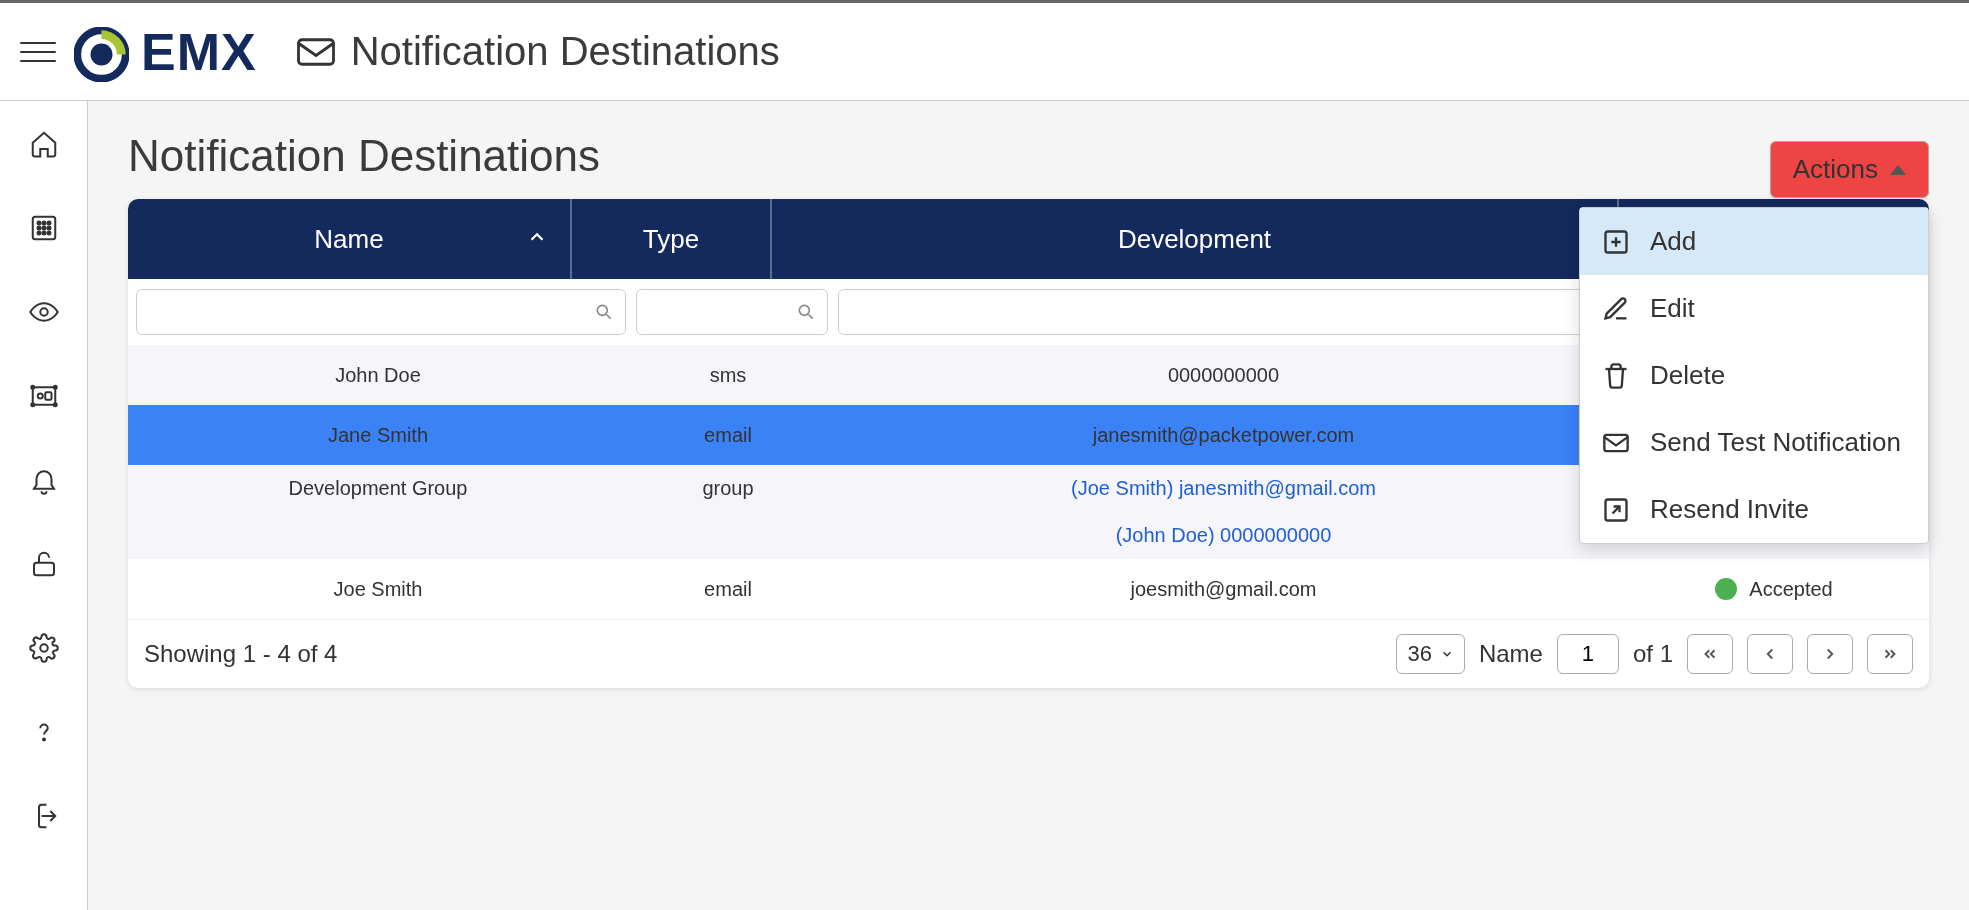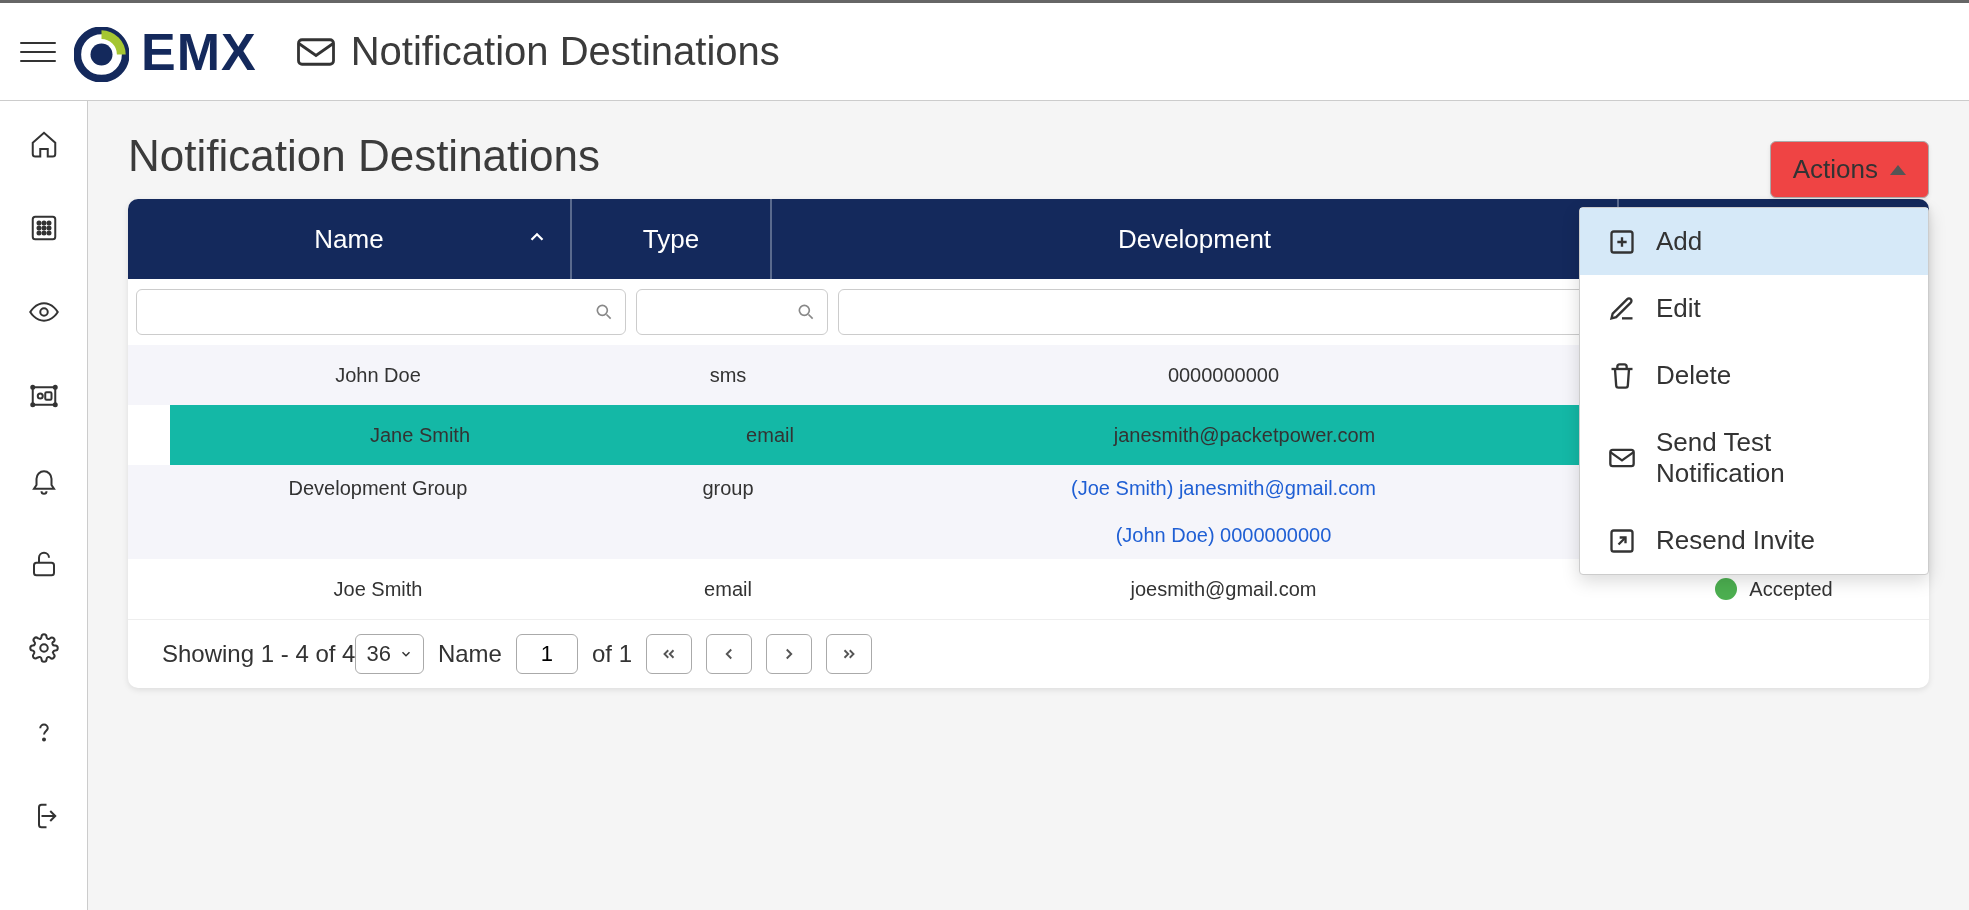--- a/index.html
+++ b/index.html
@@ -67,21 +67,21 @@
   top: 66px;
   width: 350px;
   background: #fff;
   border: 1px solid #ccc;
   border-radius: 4px;
   box-shadow: 0 6px 18px rgba(0,0,0,0.15);
   z-index: 10;
 }
 .actions-menu-item {
   display: flex; align-items: center; gap: 20px;
-  padding: 18px 28px;
+  padding: 18px 22px;
   font-size: 26px;
   cursor: pointer;
 }
 .actions-menu-item.highlight { background: #d6e9f8; }
 .menu-icon { width: 28px; height: 28px; flex-shrink: 0; }
 
 .table-card {
   background: #fff;
   border-radius: 10px;
   overflow: hidden;
@@ -104,31 +104,31 @@
   padding: 0 40px 0 12px; font-size: 20px;
 }
 .search-glyph { position: absolute; right: 12px; top: 50%; transform: translateY(-50%); width: 20px; height: 20px; color: #888; }
 .fi-name { width: 490px; }
 .fi-type { width: 192px; }
 .fi-dest { flex: 1; }
 .fi-status { width: 302px; }
 
 .tbody-row { display: flex; align-items: center; min-height: 60px; font-size: 20px; }
 .tbody-row.zebra { background: #f5f5fa; }
-.tbody-row.selected { background: #14b8a6; margin-left: 42px; }
+.tbody-row.selected { background: #3b82f6; }
 .td-name { width: 500px; text-align: center; padding: 12px 8px; }
 .td-type { width: 200px; text-align: center; padding: 12px 8px; }
 .td-dest { flex: 1; text-align: center; padding: 12px 8px; }
 .td-status { width: 310px; text-align: center; padding: 12px 8px; display: flex; align-items: center; justify-content: center; gap: 12px; }
 .link { color: #1f5fd4; }
 .status-dot { width: 22px; height: 22px; border-radius: 50%; background: #4caf50; }
 
 .tfoot {
-  display: flex; align-items: center; 
-  padding: 14px 34px; font-size: 24px; color: #333;
+  display: flex; align-items: center; justify-content: space-between;
+  padding: 14px 16px; font-size: 24px; color: #333;
   border-top: 1px solid #eee;
 }
 .tfoot-right { display: flex; align-items: center; gap: 14px; }
 .page-size {
   border: 1px solid #aaa; border-radius: 6px; padding: 6px 10px; font-size: 22px;
   display: flex; align-items: center; gap: 8px; cursor: pointer;
 }
 .page-input {
   width: 62px; height: 40px; text-align: center; border: 1px solid #aaa; border-radius: 6px; font-size: 22px;
 }

